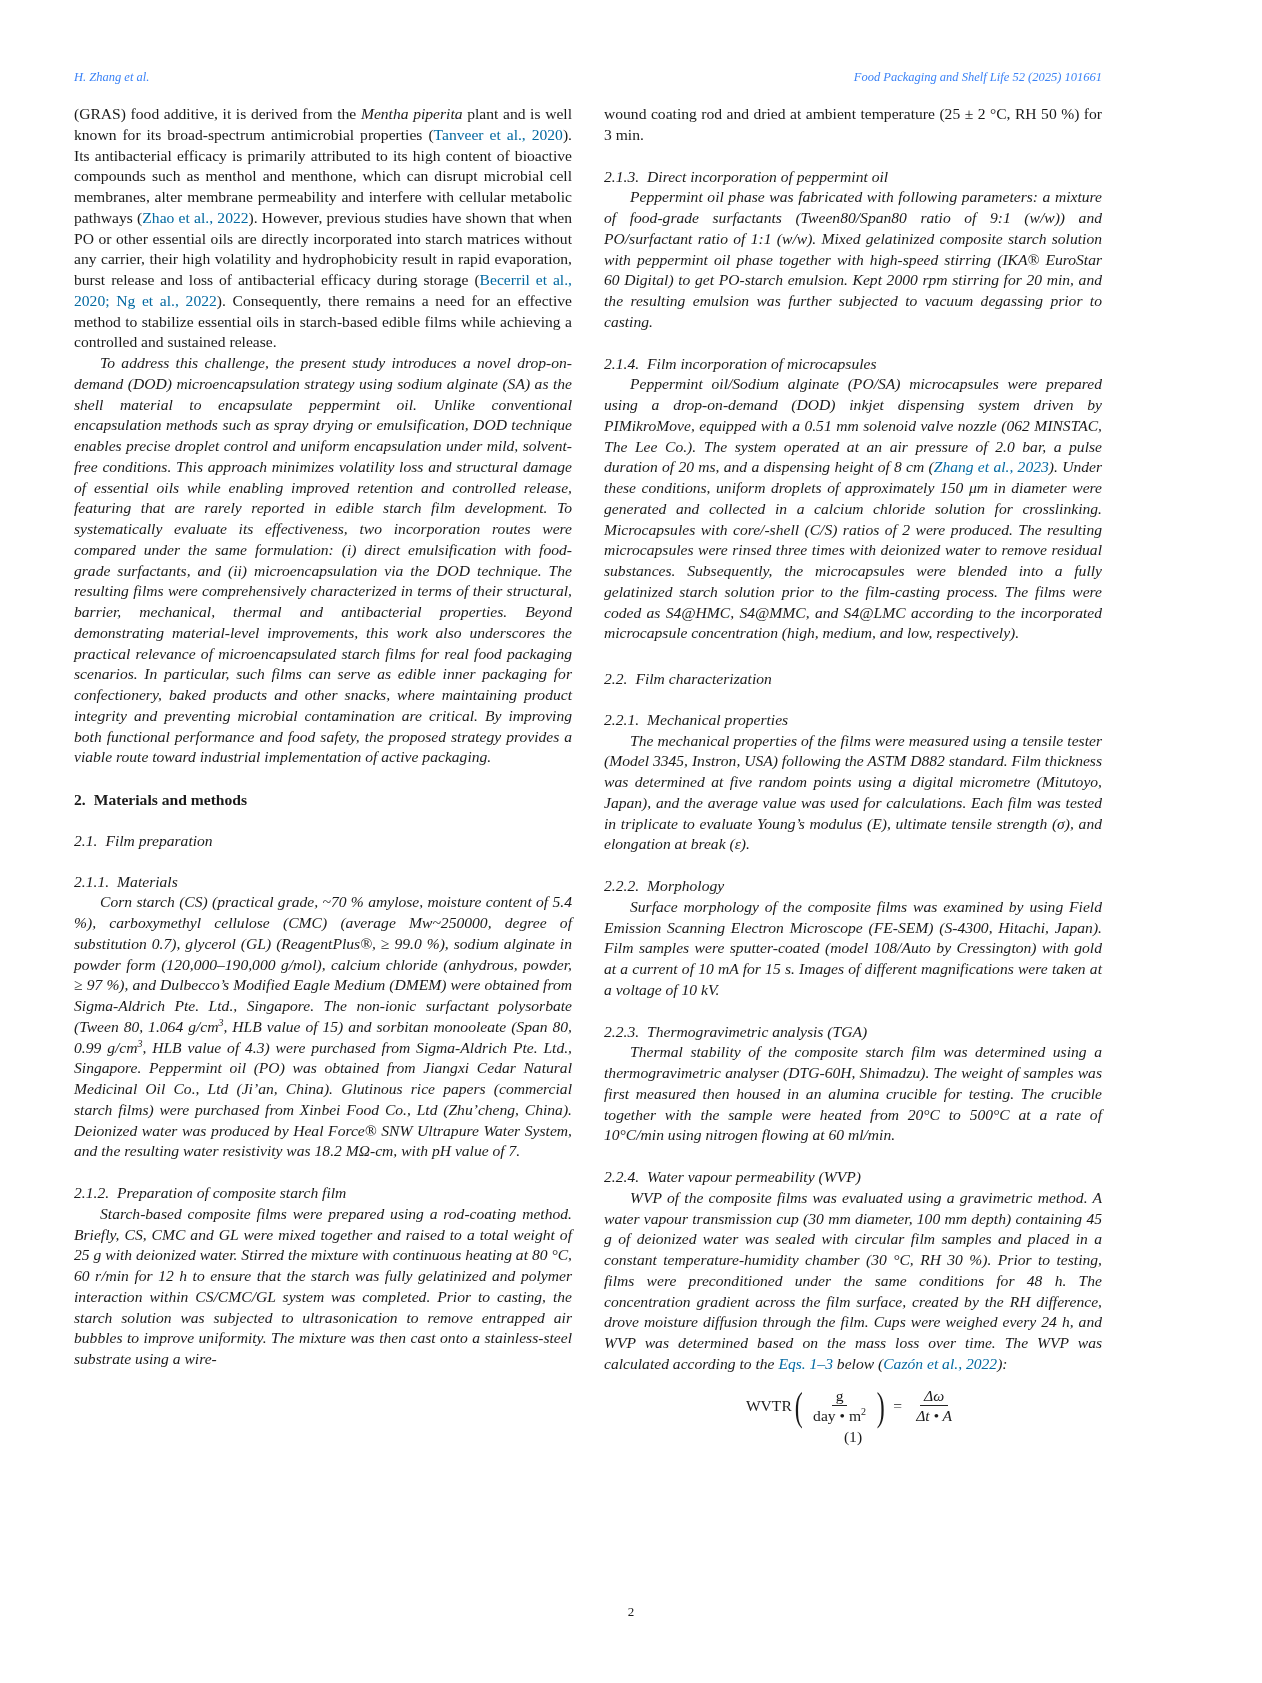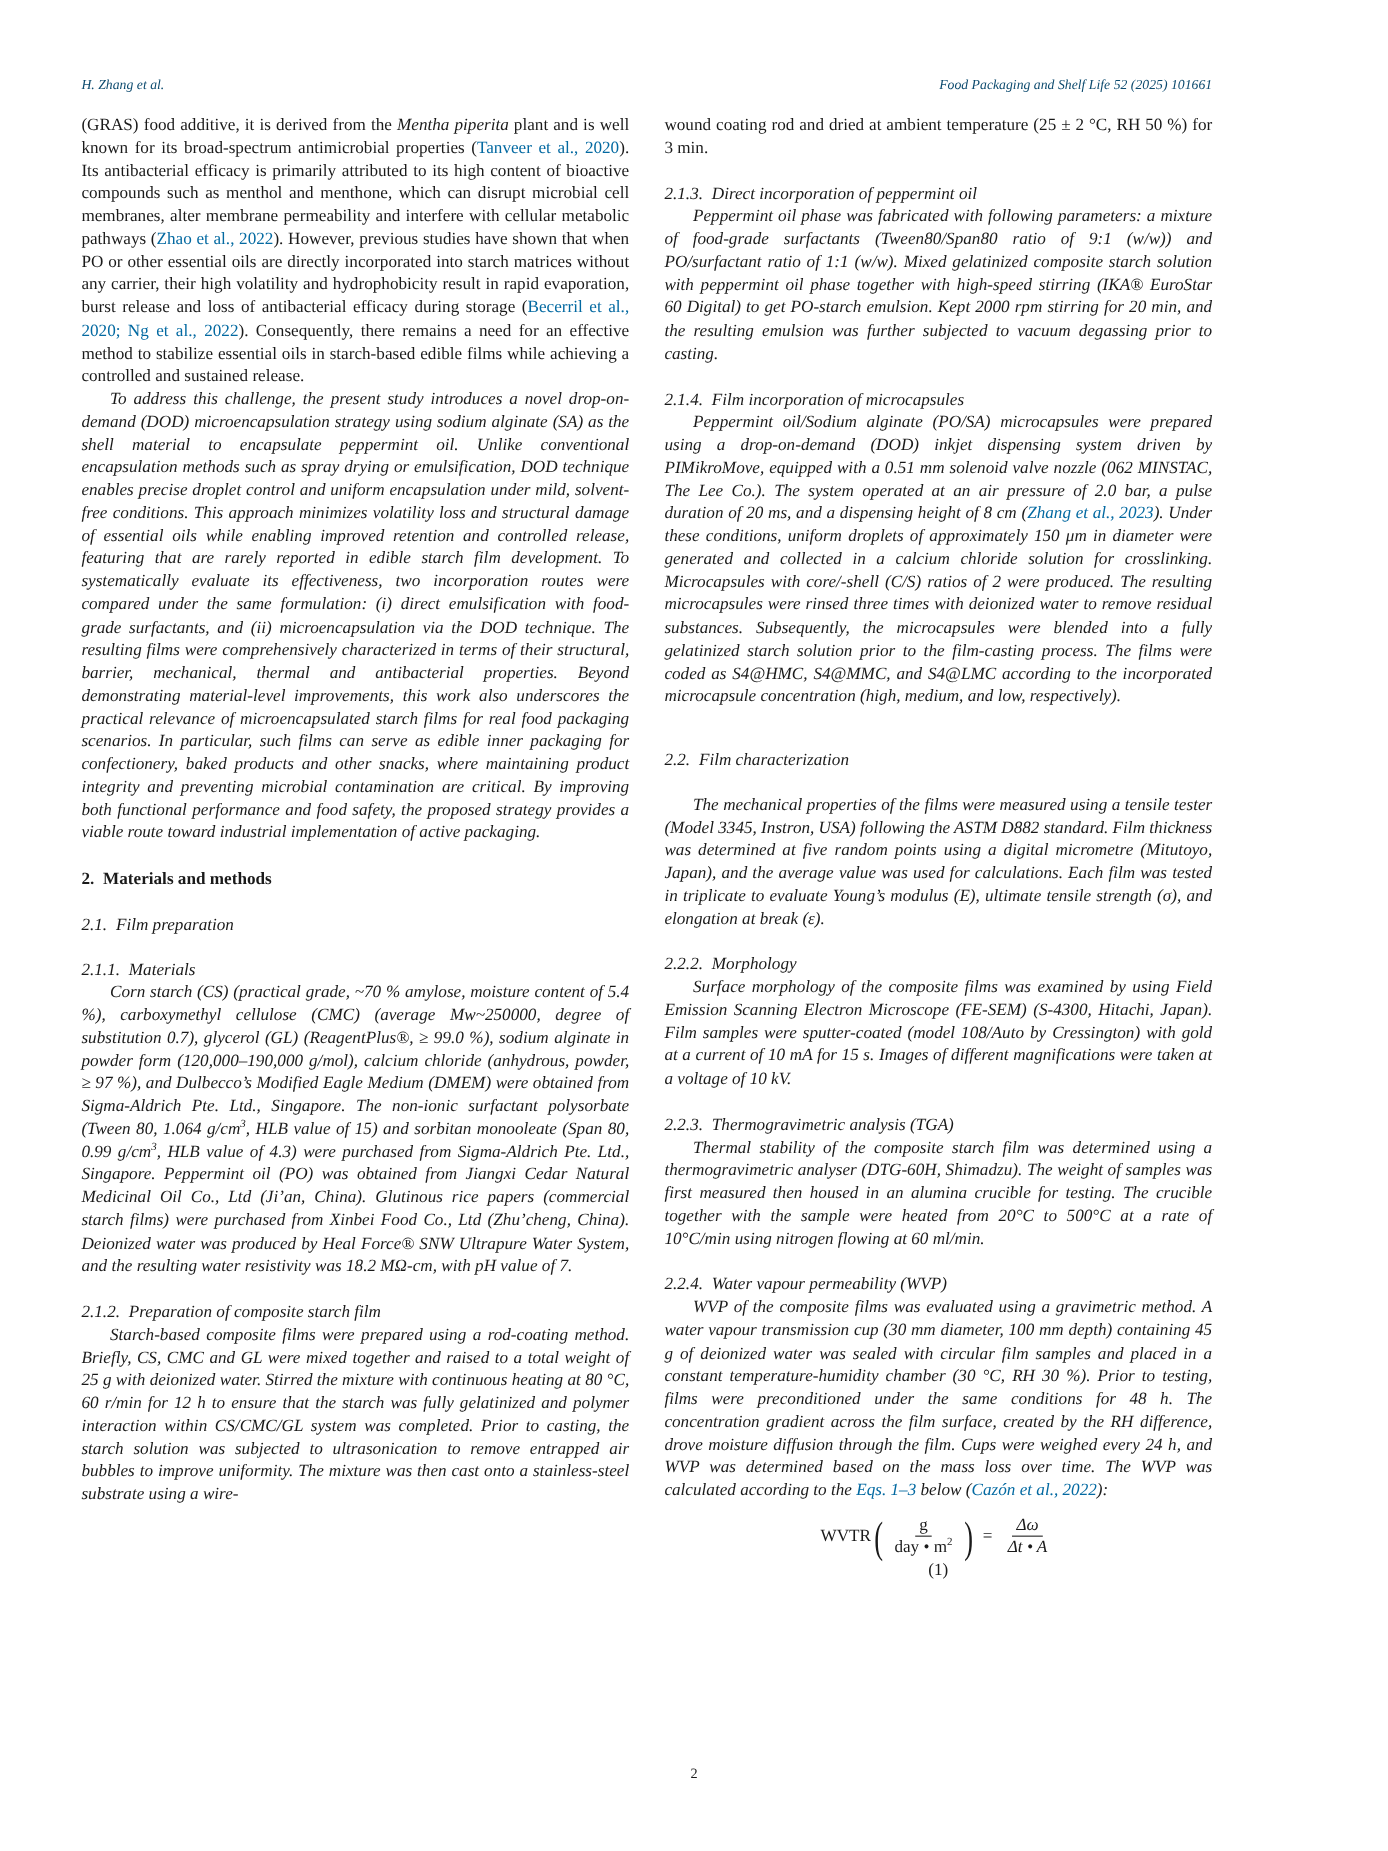--- a/index.html
+++ b/index.html
@@ -1,29 +1,29 @@
 <!DOCTYPE html>
 <html><head>
 <meta charset="utf-8">
 <style>
   html, body { margin:0; padding:0; background:#ffffff; }
   body { width:1262px; height:1683px; position:relative; overflow:hidden;
          font-family:"Liberation Serif","DejaVu Serif",serif; color:#1a1a1a; }
-  .running-head { position:absolute; top:70px; font-style:italic; font-size:12.5px; color:#0c4a6e; }
+  .running-head { position:absolute; top:70px; font-style:italic; font-size:12.5px; color:#3b82f6; }
   .rh-left { left:74px; }
   .rh-right { right:160px; }
   .col { position:absolute; top:104px; width:498px; font-size:15.6px; line-height:20.75px;
          text-align:justify; hyphens:auto; }
   .col-left { left:74px; }
   .col-right { left:604px; }
   p { margin:0; }
   p.indent { text-indent:26px;font-style:italic; }
   a.cite { color:#0369a1; text-decoration:none; }
   .h-section { font-weight:bold; font-size:15.6px; margin:20px 0 20px 0; }
-  .h-sub { font-style:italic; margin:16px 0 20px 0; }
+  .h-sub { font-style:italic; margin:4px 0 20px 0; }
   .h-subsub { font-style:italic; margin:0;font-family:Liberation Serif, serif; }
   .gap { height:21px; }
   .num { display:inline-block; margin-right:8px; }
   sup { font-size:10px; line-height:0; }
   .equation { display:flex; align-items:center; justify-content:space-between; margin-top:12px; font-size:15.6px;flex-direction:column; }
   .eq-body { display:flex; align-items:center; }
   .paren { font-size:40px; font-weight:lighter; line-height:1; transform:scaleX(0.6); display:inline-block; }
   .frac { display:inline-flex; flex-direction:column; align-items:center; margin:0 4px; }
   .frac .n { border-bottom:1px solid #222; padding:0 4px; line-height:18px; }
   .frac .d { padding:0 4px; line-height:20px; }
@@ -79,20 +79,23 @@
   </div>
   <p class="indent">
     <span>Peppermint oil/Sodium alginate (PO/SA) microcapsules were prepared using a drop-on-demand (DOD) inkjet dispensing system driven by PIMikroMove, equipped with a 0.51 mm solenoid valve nozzle (062 MINSTAC, The Lee Co.). The system operated at an air pressure of 2.0 bar, a pulse duration of 20 ms, and a dispensing height of 8 cm (</span><a class="cite">Zhang et al., 2023</a><span>). Under these conditions, uniform droplets of approximately 150 μm in diameter were generated and collected in a calcium chloride solution for crosslinking. Microcapsules with core/-shell (C/S) ratios of 2 were produced. The resulting microcapsules were rinsed three times with deionized water to remove residual substances. Subsequently, the microcapsules were blended into a fully gelatinized starch solution prior to the film-casting process. The films were coded as S4@HMC, S4@MMC, and S4@LMC according to the incorporated microcapsule concentration (high, medium, and low, respectively).</span>
   </p>
 
   <div class="gap"></div>
   <div class="h-sub">
     <span class="num">2.2.</span><span>Film characterization</span>
   </div>
 
+  <div class="h-subsub">
+    <span class="num">2.2.1.</span><span>Mechanical properties</span>
+  </div>
   <p class="indent">The mechanical properties of the films were measured using a tensile tester (Model 3345, Instron, USA) following the ASTM D882 standard. Film thickness was determined at five random points using a digital micrometre (Mitutoyo, Japan), and the average value was used for calculations. Each film was tested in triplicate to evaluate Young’s modulus (E), ultimate tensile strength (σ), and elongation at break (ε).</p>
 
   <div class="gap"></div>
   <div class="h-subsub">
     <span class="num">2.2.2.</span><span>Morphology</span>
   </div>
   <p class="indent">Surface morphology of the composite films was examined by using Field Emission Scanning Electron Microscope (FE-SEM) (S-4300, Hitachi, Japan). Film samples were sputter-coated (model 108/Auto by Cressington) with gold at a current of 10 mA for 15 s. Images of different magnifications were taken at a voltage of 10 kV.</p>
 
   <div class="gap"></div>
   <div class="h-subsub">

